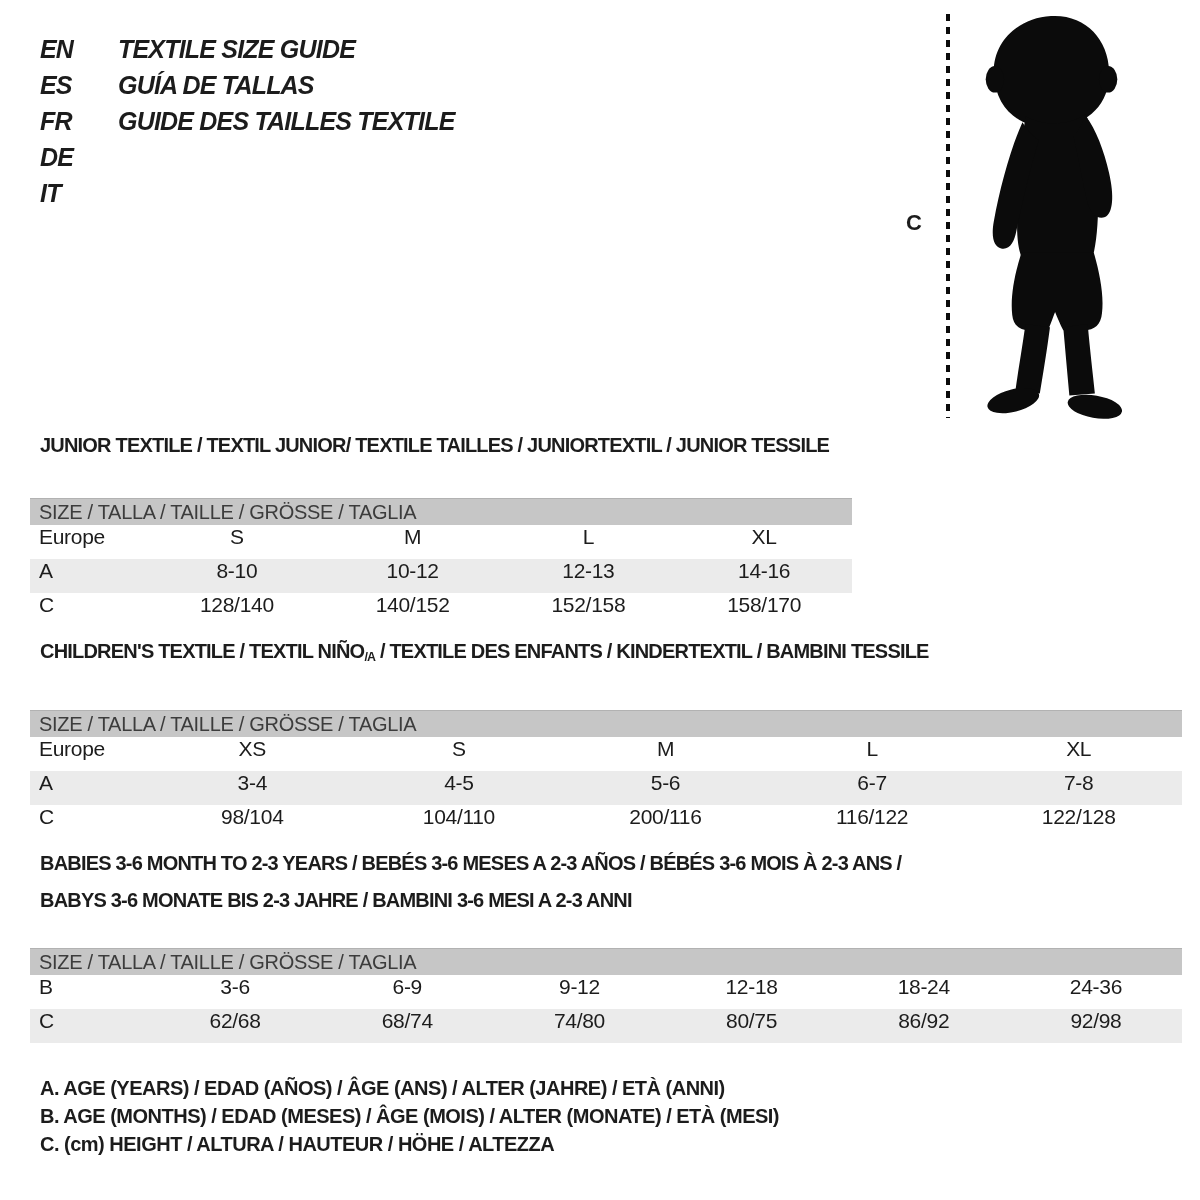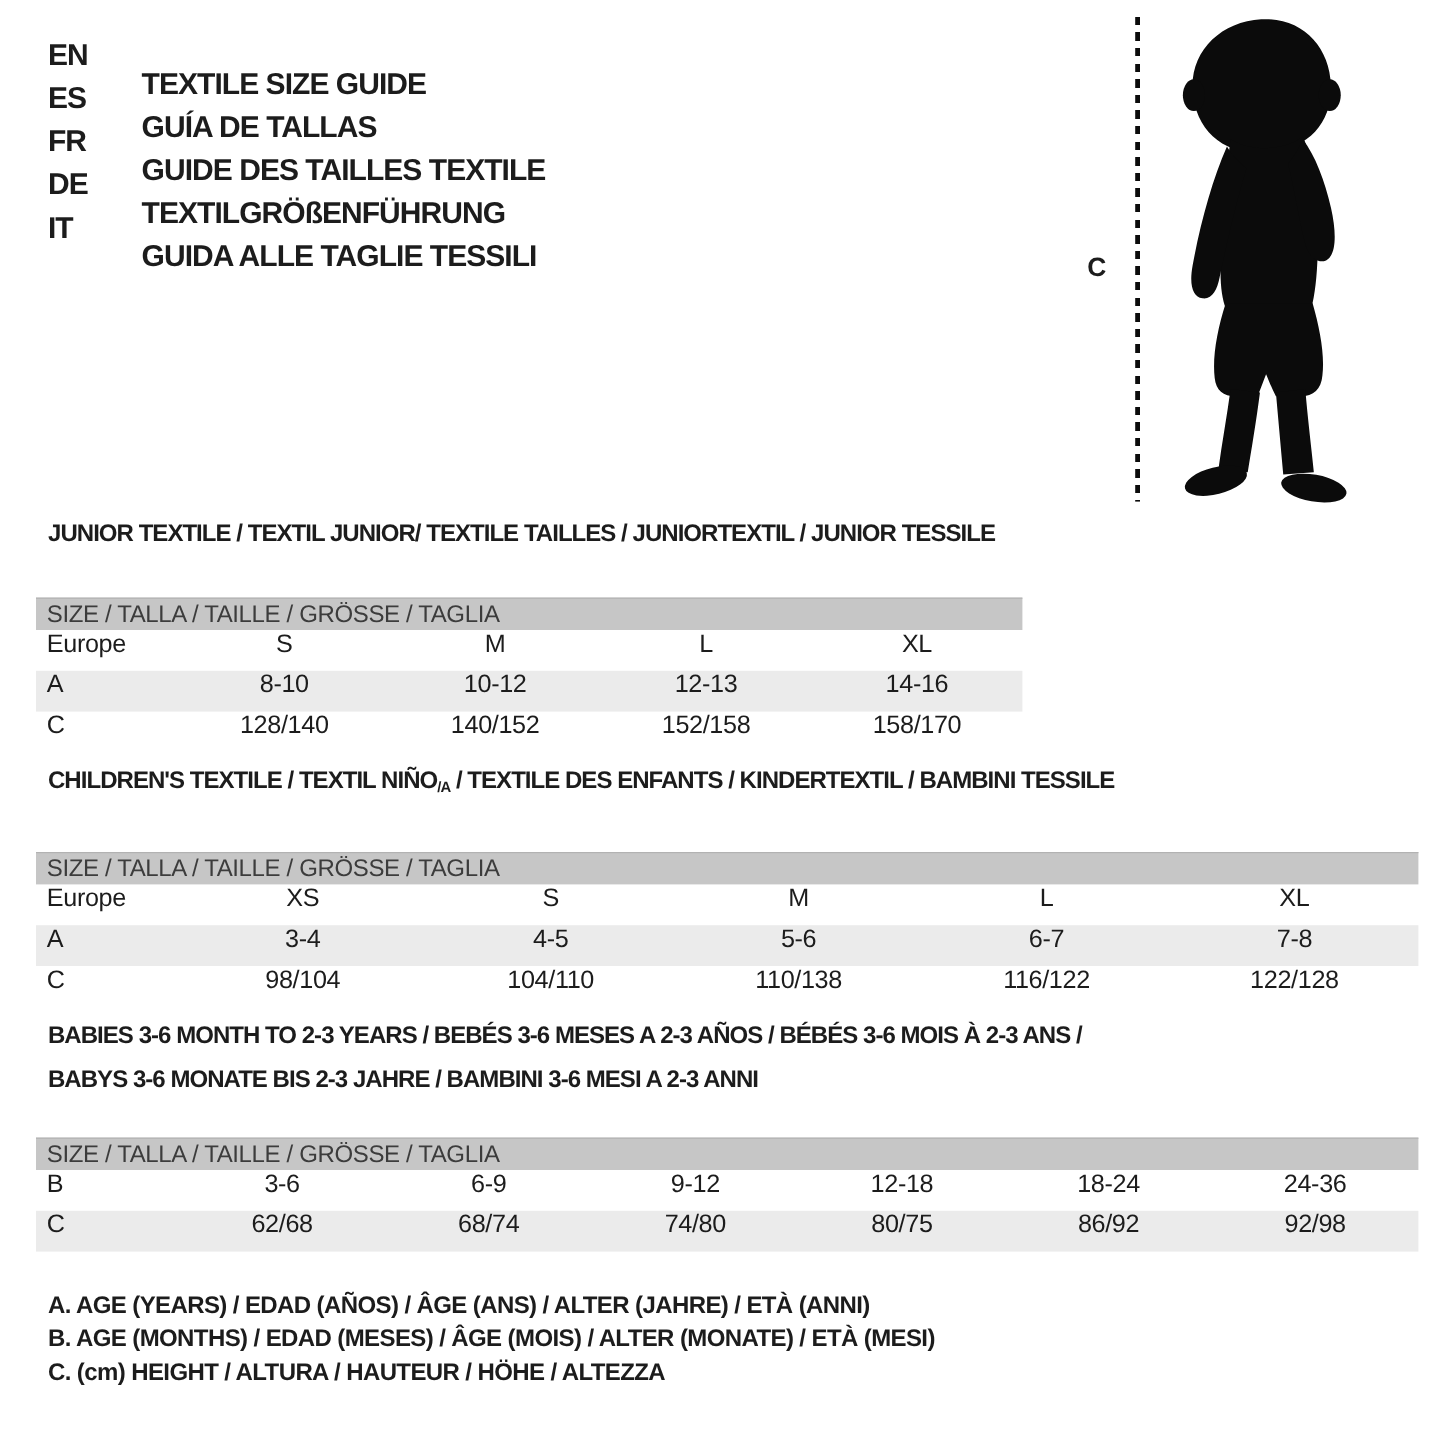--- a/index.html
+++ b/index.html
@@ -5,21 +5,21 @@
   html,body{margin:0;padding:0;background:#fff;}
   .page{
     position:relative;width:1200px;height:1200px;overflow:hidden;
     background:var(--background,#ffffff);
     color:var(--text,#1c1c1c);
     font-family:"Liberation Sans","DejaVu Sans",sans-serif;
   }
 
   
   .lang-block{position:absolute;left:40px;top:28px;}
-  .lang-row{display:flex;height:36px;align-items:center;}
+  .lang-row{display:flex;height:36px;align-items:flex-end;font-style:italic;}
   .lang-code{width:78px;font-weight:bold;font-size:25px;letter-spacing:-0.8px;}
   .lang-title{font-weight:bold;font-size:25px;letter-spacing:-0.8px;white-space:nowrap;margin-top:48px;}
 
   
   .measure-line{
     position:absolute;left:946px;top:14px;width:4px;height:404px;
     background:repeating-linear-gradient(to bottom,var(--silhouette,#0b0b0b) 0 7px,transparent 7px 13px);
   }
   .height-label{position:absolute;left:906px;top:210px;font-size:22px;font-weight:bold;}
   .silhouette{position:absolute;left:962px;top:12px;width:178px;height:408px;color:var(--silhouette,#0b0b0b);}
@@ -69,25 +69,23 @@
     <div class="lang-row">
       <span class="lang-code">ES</span>
       <span class="lang-title">GUÍA DE TALLAS</span>
     </div>
     <div class="lang-row">
       <span class="lang-code">FR</span>
       <span class="lang-title">GUIDE DES TAILLES TEXTILE</span>
     </div>
     <div class="lang-row">
       <span class="lang-code">DE</span>
-      <span class="lang-title">TEXTILGRÖßENFÜHRUNG</span>
     </div>
     <div class="lang-row">
       <span class="lang-code">IT</span>
-      <span class="lang-title">GUIDA ALLE TAGLIE TESSILI</span>
     </div>
   </div>
 
   <div class="measure-line"></div>
   <div class="height-label">C</div>
   <svg class="silhouette" viewBox="0 0 170 400" xmlns="http://www.w3.org/2000/svg" aria-hidden="true">
     <g fill="currentColor">
       <path d="M85,4 C118,2 141,26 142,58 C143,88 124,110 90,113 C56,116 31,96 29,62 C27,30 52,6 85,4 Z"></path>
       <ellipse cx="30" cy="66" rx="9" ry="13"></ellipse>
       <ellipse cx="141" cy="66" rx="9" ry="13"></ellipse>
@@ -147,21 +145,21 @@
         <span class="cell-val">3-4</span>
         <span class="cell-val">4-5</span>
         <span class="cell-val">5-6</span>
         <span class="cell-val">6-7</span>
         <span class="cell-val">7-8</span>
       </div>
       <div class="t-row">
         <span class="cell-label">C</span>
         <span class="cell-val">98/104</span>
         <span class="cell-val">104/110</span>
-        <span class="cell-val">110/138</span>
+        <span class="cell-val">200/116</span>
         <span class="cell-val">116/122</span>
         <span class="cell-val">122/128</span>
       </div>
     </div>
   </div>
 
   <div class="section" id="babies-section">
     <div class="babies-title-line">BABIES 3-6 MONTH TO 2-3 YEARS / BEBÉS 3-6 MESES A 2-3 AÑOS / BÉBÉS 3-6 MOIS À 2-3 ANS /</div>
     <div class="babies-title-line">BABYS 3-6 MONATE BIS 2-3 JAHRE / BAMBINI 3-6 MESI A 2-3 ANNI</div>
     <div class="size-table">

